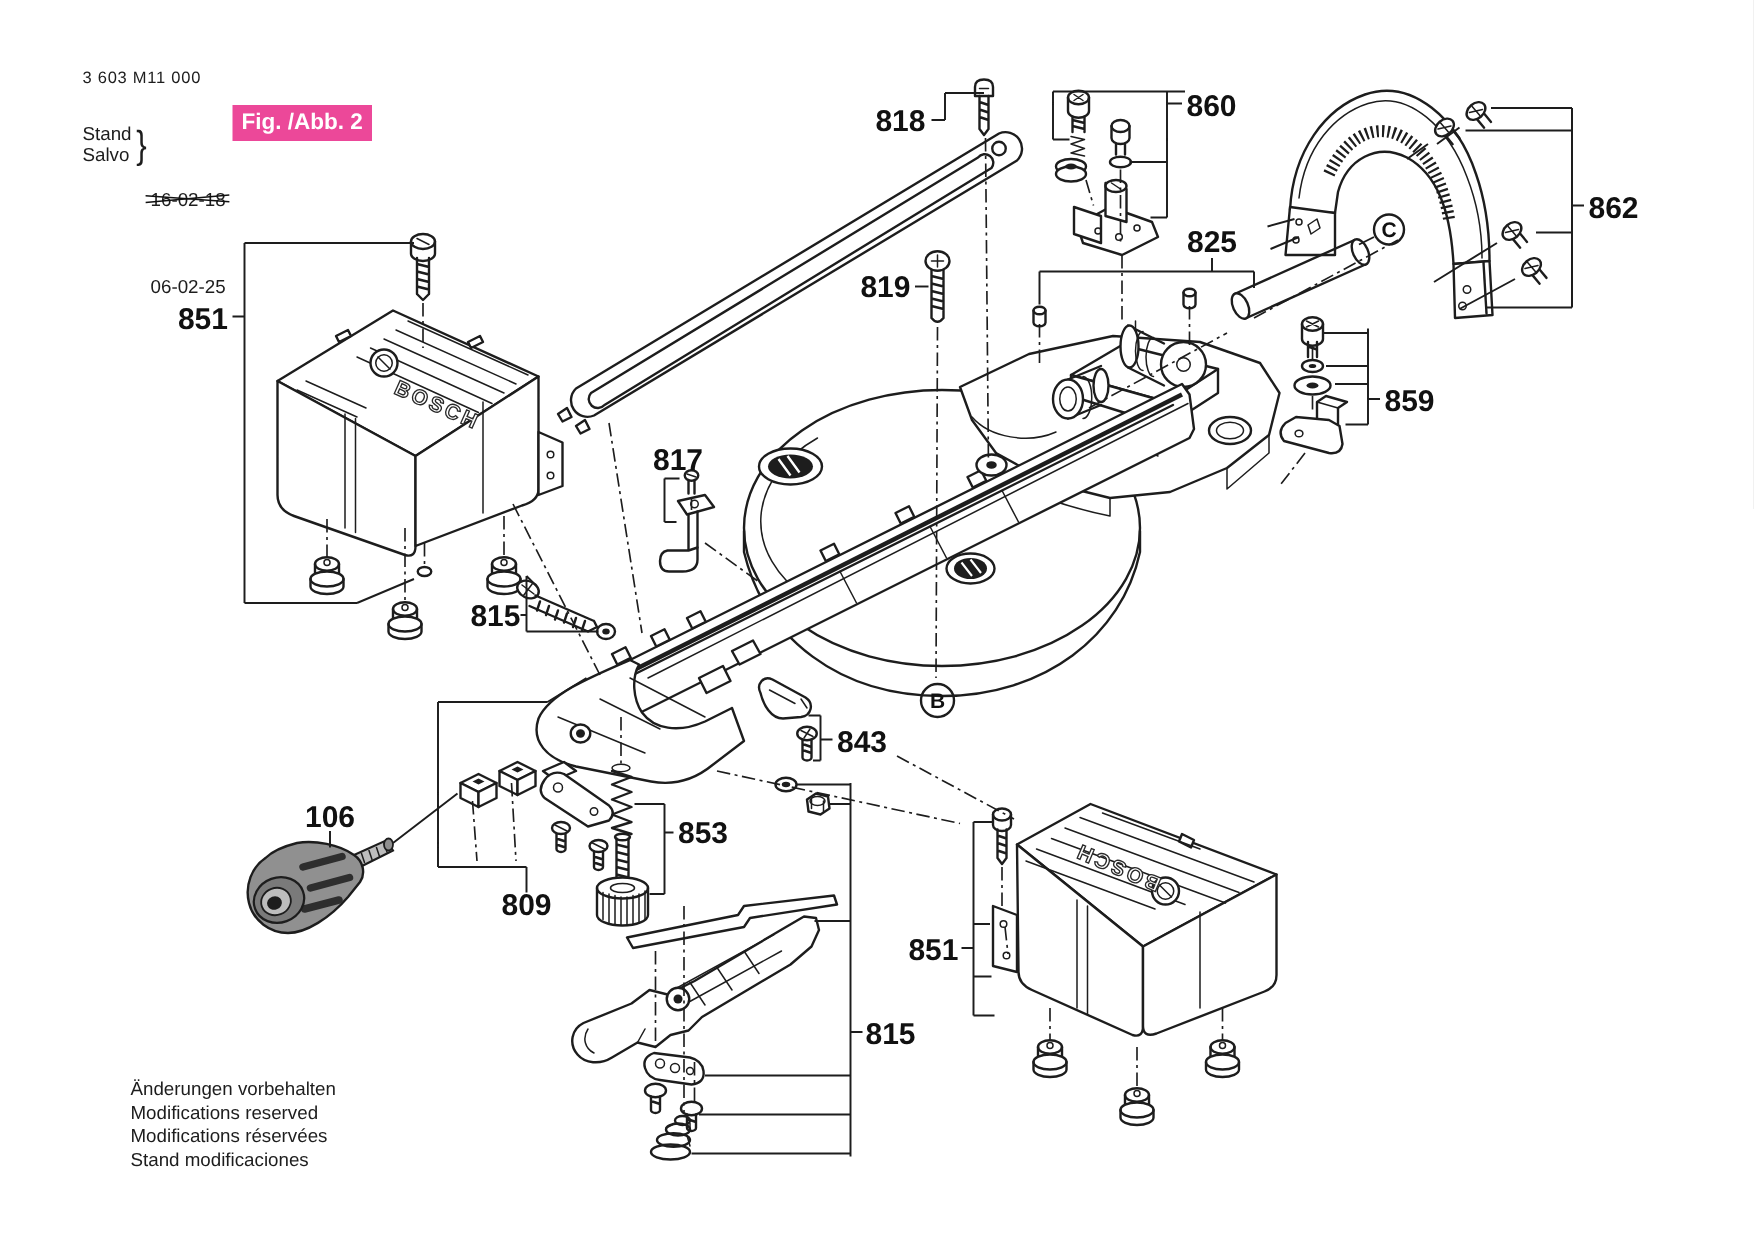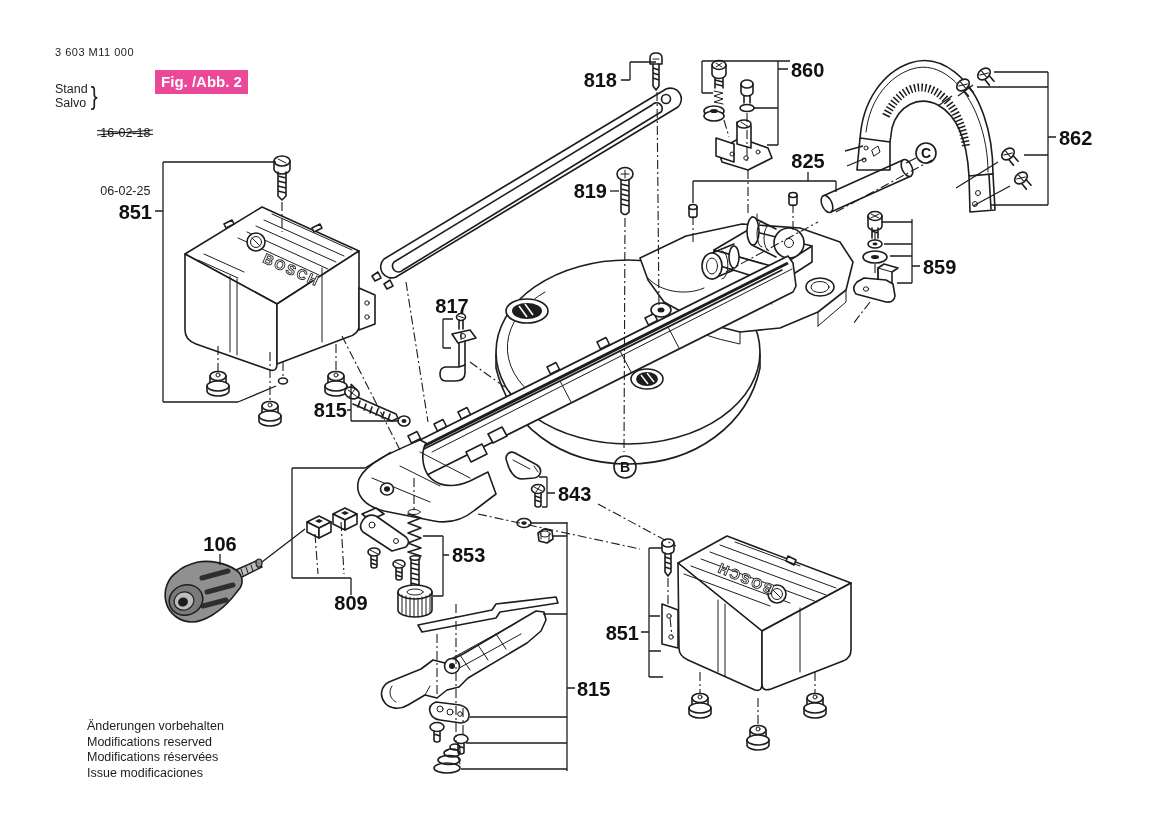--- a/index.html
+++ b/index.html
@@ -540,16 +540,16 @@
       </div>
     </div>
   </div>
 
   <div class="figbox">Fig. /Abb. 2</div>
 
   <div class="footer">
     <div>Änderungen vorbehalten</div>
     <div>Modifications reserved</div>
     <div>Modifications réservées</div>
-    <div>Issue modificaciones</div>
+    <div>Stand modificaciones</div>
   </div>
 
 </div>
 
 </body></html>

